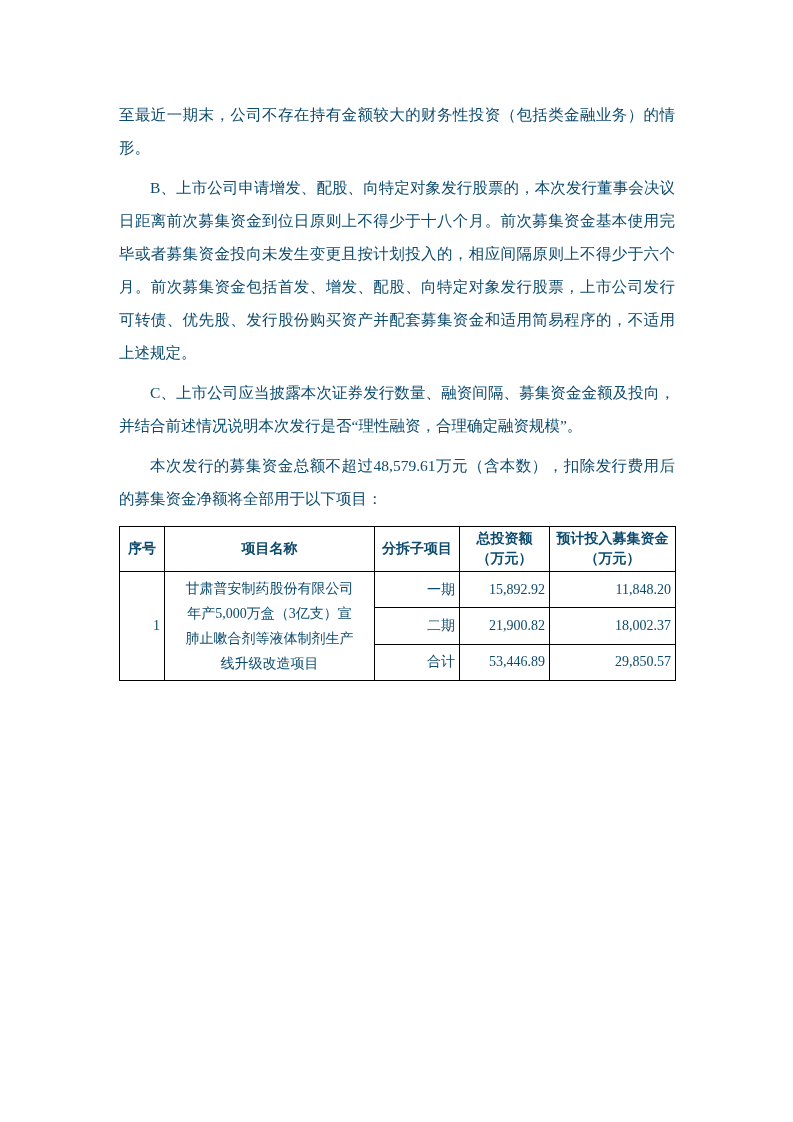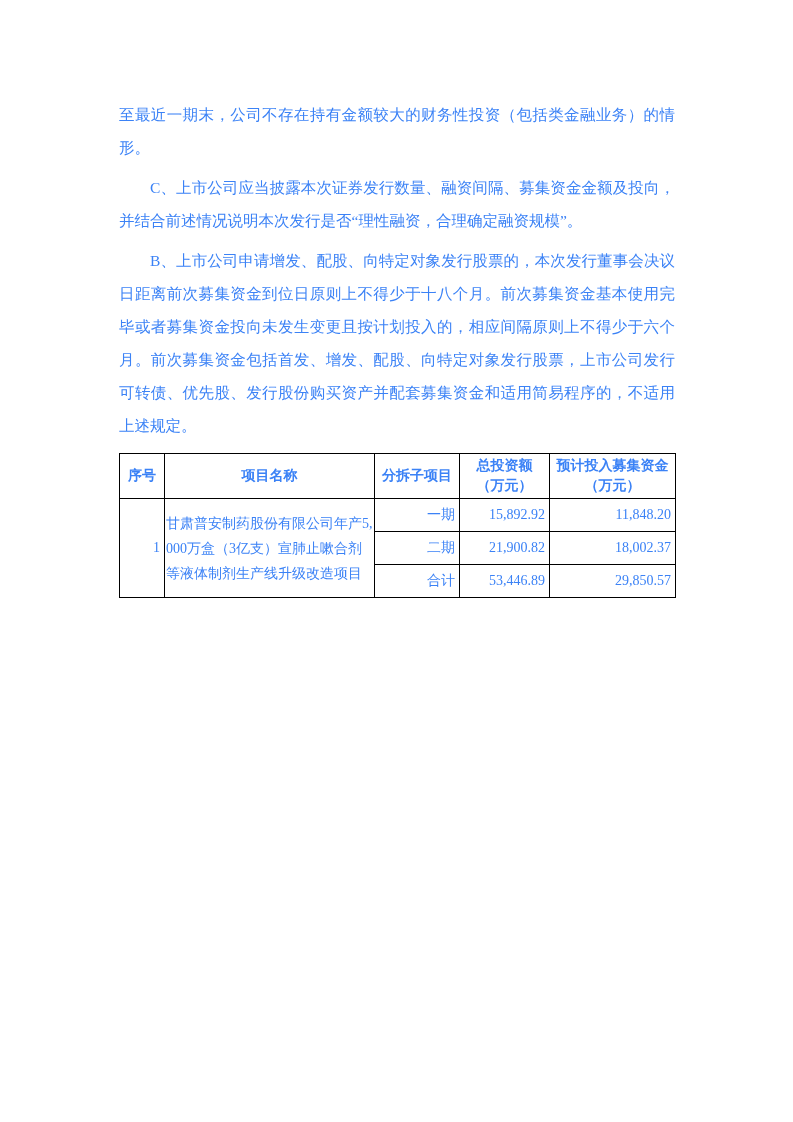--- a/index.html
+++ b/index.html
@@ -3,21 +3,21 @@
 <meta charset="utf-8">
 <style>
   * { margin: 0; padding: 0; box-sizing: border-box; }
   html, body { background: #ffffff; }
   .page {
     width: 793px;
     height: 1122px;
     background: #ffffff;
     padding: 98px 118px 40px 119px;
     font-family: "Liberation Serif", "DejaVu Serif", serif;
-    color: #3b82f6;
+    color: #0c4a6e;
     overflow: hidden;
   }
   .para {
     font-size: 15.5px;
     line-height: 33px;
     text-align: justify;
     text-indent: 2em;
     margin-bottom: 7px;
     word-break: break-all;
   }
@@ -40,39 +40,40 @@
     white-space: pre-line;
     line-height: 20px;
     height: 44px;
   }
   .funding-table td {
     text-align: right;
     line-height: 22px;
     height: 33px;
   }
   .funding-table td.project-name {
-    text-align: left;
+    text-align: center;
     line-height: 25px;
-    padding: 4px 1px;
+    padding: 4px 20px;
     word-break: break-all;
   }
   col.c-no    { width: 45px; }
   col.c-name  { width: 210px; }
   col.c-phase { width: 85px; }
   col.c-total { width: 90px; }
   col.c-raise { width: 126px; }
 </style>
 </head>
 <body>
 
 <div class="page">
 
   <p class="para no-indent">至最近一期末，公司不存在持有金额较大的财务性投资（包括类金融业务）的情形。</p>
+  <p class="para">B、上市公司申请增发、配股、向特定对象发行股票的，本次发行董事会决议日距离前次募集资金到位日原则上不得少于十八个月。前次募集资金基本使用完毕或者募集资金投向未发生变更且按计划投入的，相应间隔原则上不得少于六个月。前次募集资金包括首发、增发、配股、向特定对象发行股票，上市公司发行可转债、优先股、发行股份购买资产并配套募集资金和适用简易程序的，不适用上述规定。</p>
   <p class="para">C、上市公司应当披露本次证券发行数量、融资间隔、募集资金金额及投向，并结合前述情况说明本次发行是否“理性融资，合理确定融资规模”。</p>
-  <p class="para">B、上市公司申请增发、配股、向特定对象发行股票的，本次发行董事会决议日距离前次募集资金到位日原则上不得少于十八个月。前次募集资金基本使用完毕或者募集资金投向未发生变更且按计划投入的，相应间隔原则上不得少于六个月。前次募集资金包括首发、增发、配股、向特定对象发行股票，上市公司发行可转债、优先股、发行股份购买资产并配套募集资金和适用简易程序的，不适用上述规定。</p>
+  <p class="para">本次发行的募集资金总额不超过48,579.61万元（含本数），扣除发行费用后的募集资金净额将全部用于以下项目：</p>
 
   <table class="funding-table">
     <colgroup>
       <col class="c-no">
         <col class="c-name">
         <col class="c-phase">
         <col class="c-total">
         <col class="c-raise">
     </colgroup>
     <thead>

